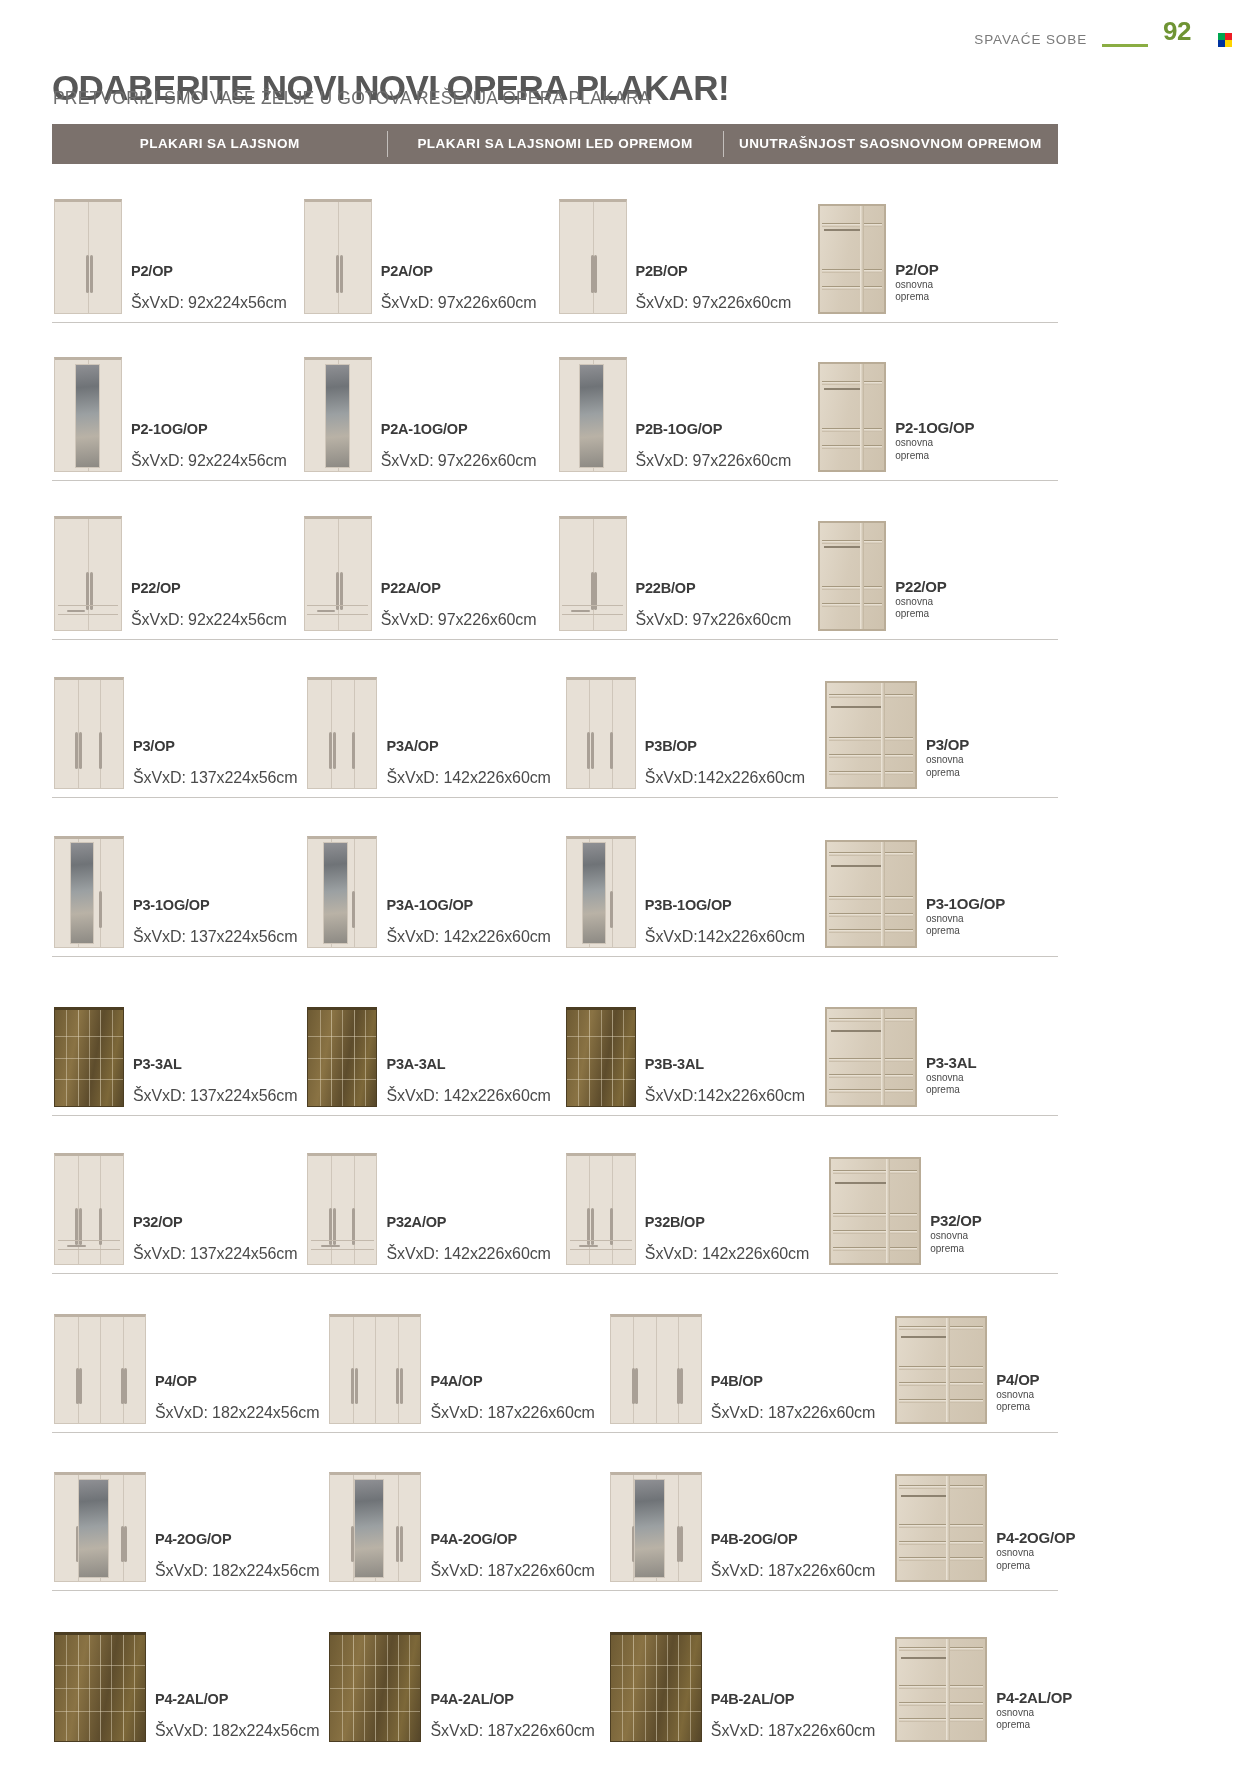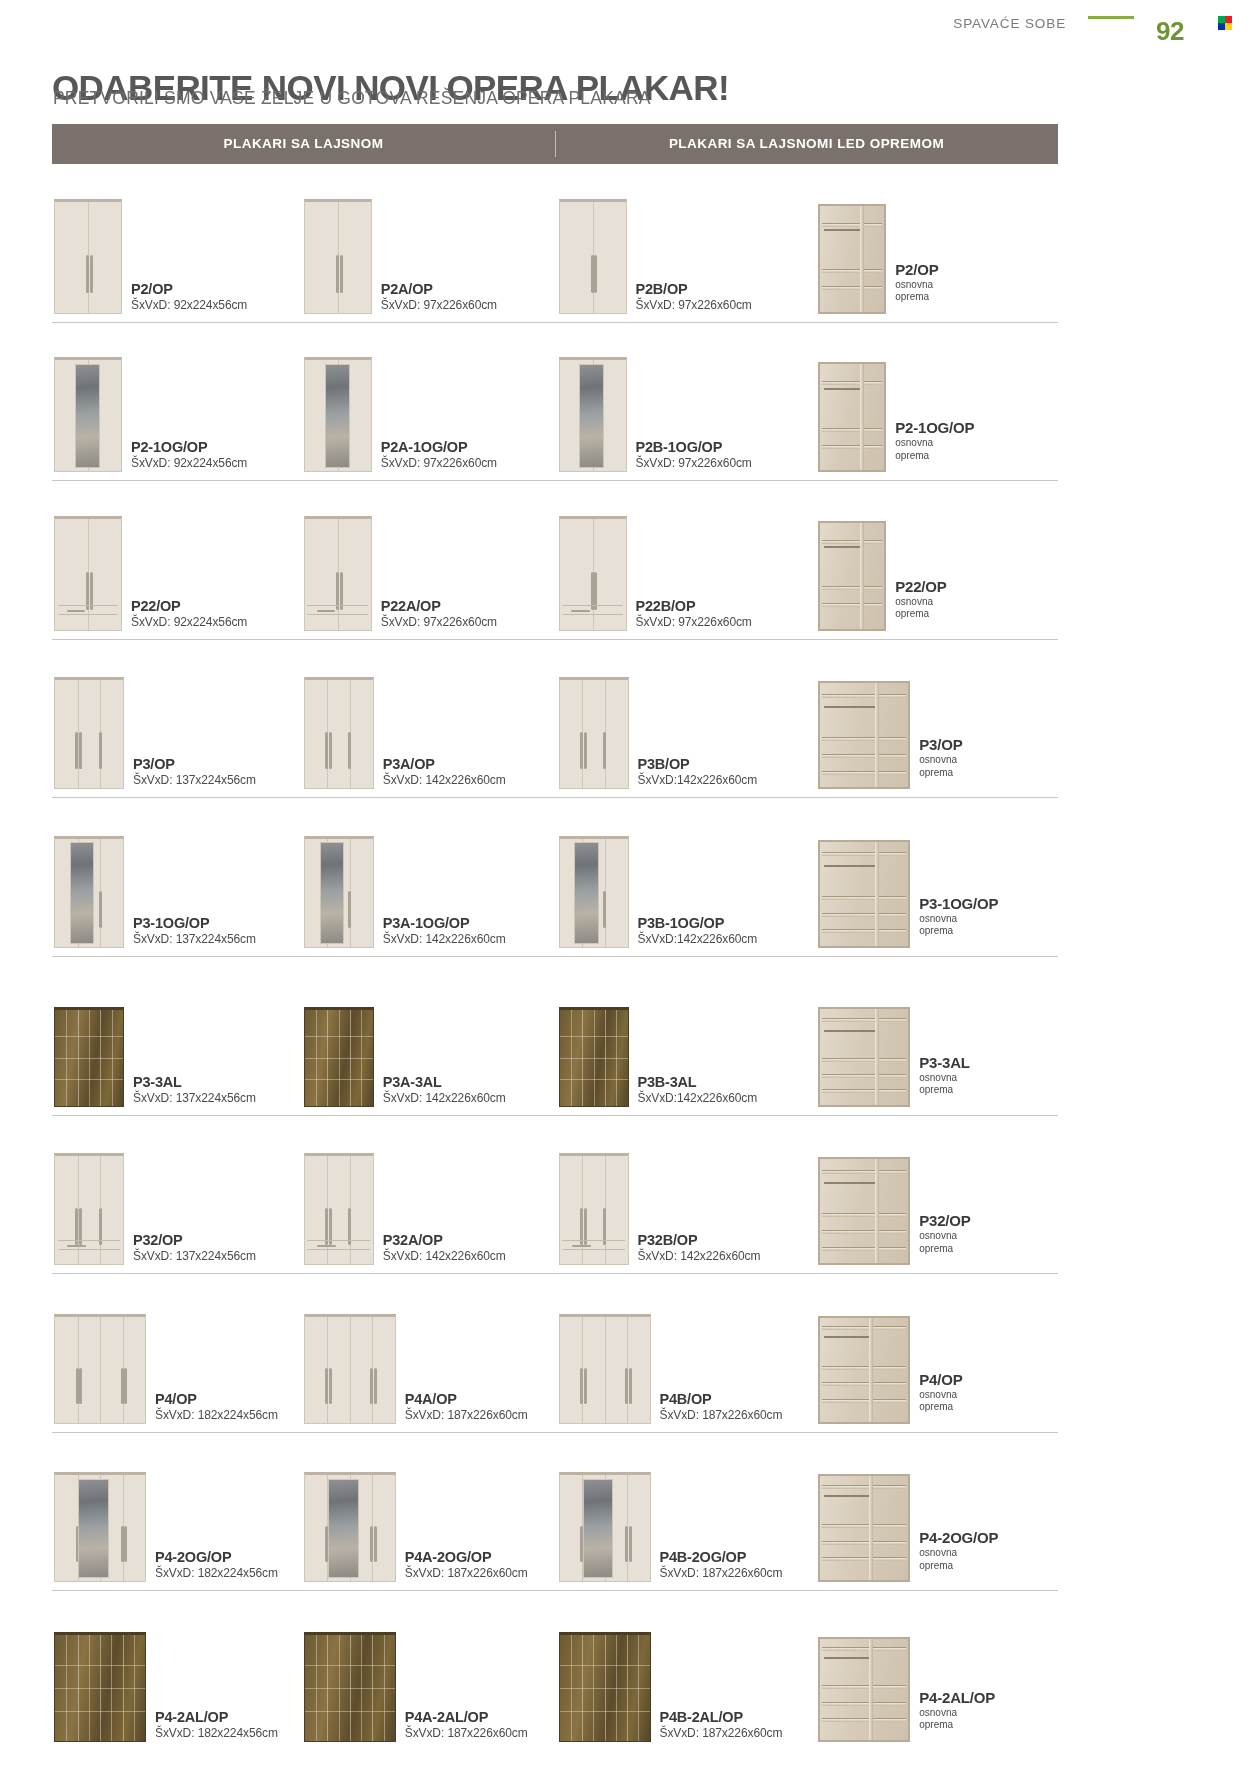--- a/index.html
+++ b/index.html
@@ -9,21 +9,21 @@
     background:#ffffff;
     font-family:"Liberation Sans", sans-serif;
     color:#3b3b3b;
     position:relative;
     overflow:hidden;
   }
 
   
   .topbar {
     position:absolute; top:16px; right:18px;
-    display:flex; align-items:flex-start; gap:22px;
+    display:flex; align-items:flex-end; gap:15px;
   }
   .topbar-label {
     font-size:13.5px; letter-spacing:.9px; color:#7a7a7a;
     font-weight:400; white-space:nowrap;
   }
   .topbar-rule { width:46px; height:3px; background:#8aad43; }
   .topbar-page { font-size:26px; font-weight:700; color:#6f9434; letter-spacing:-.5px; }
   .regmark { width:14px; height:14px; display:grid;
     grid-template-columns:1fr 1fr; grid-template-rows:1fr 1fr; margin-left:12px; }
   .regmark i { display:block; }
@@ -68,21 +68,21 @@
     flex:1 1 0; display:flex; align-items:flex-end; gap:9px;
     padding:0 0 8px 0; position:relative; min-height:60px;
   }
   .cell.c1 { padding-left:2px; }
   .cell.c2 { padding-left:10px; }
   .cell.c3 { padding-left:15px; }
   .cell.c4 { padding-left:20px; }
 
   .labelbox { padding-bottom:2px; }
   .pname { font-size:14.5px; font-weight:700; color:#3a3a3a; letter-spacing:-.2px; white-space:nowrap; }
-  .pdim  { font-size:12px; font-weight:400; color:#4a4a4a; letter-spacing:-.1px; white-space:nowrap; margin-top:1px; }
+  .pdim  { font-size:16px; font-weight:400; color:#4a4a4a; letter-spacing:-.1px; white-space:nowrap; margin-top:15px; }
   .psub  { font-size:10px; font-weight:400; color:#4a4a4a; line-height:1.25; margin-top:1px; }
 
   .c4 .labelbox { padding-bottom:10px; }
   .c4 .pname { font-size:15px; }
 
   
   .ward {
     position:relative; flex:0 0 auto;
     background:#e7e0d6;
     border:1px solid #cfc6ba;
@@ -149,20 +149,25 @@
 <div class="table">
   <div class="thead" id="thead">
       <div class="th">
         <span>PLAKARI SA LAJSNOM</span>
       </div>
       <div class="th">
         <span>PLAKARI SA LAJSNOM</span>
         <br>
         <span>I LED OPREMOM</span>
       </div>
+      <div class="th">
+        <span>UNUTRAŠNJOST SA</span>
+        <br>
+        <span>OSNOVNOM OPREMOM</span>
+      </div>
     </div>
   <div id="tbody">
       <div class="row" style="height: 158.6px;">
         <div class="cell c1">
           <div class="ward" style="width: 68px; height: 115px;">
             <div class="panel-split" style="left: 50%;"></div>
             <div class="handle" style="left: 47%; top: 48%; height: 34%;"></div>
             <div class="handle" style="left: 53%; top: 48%; height: 34%;"></div>
           </div>
           <div class="labelbox">

